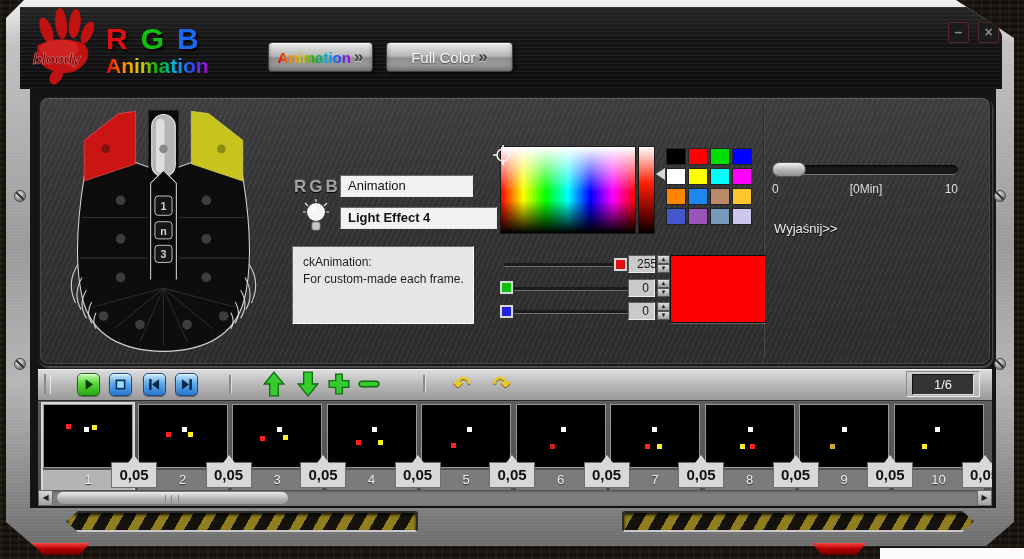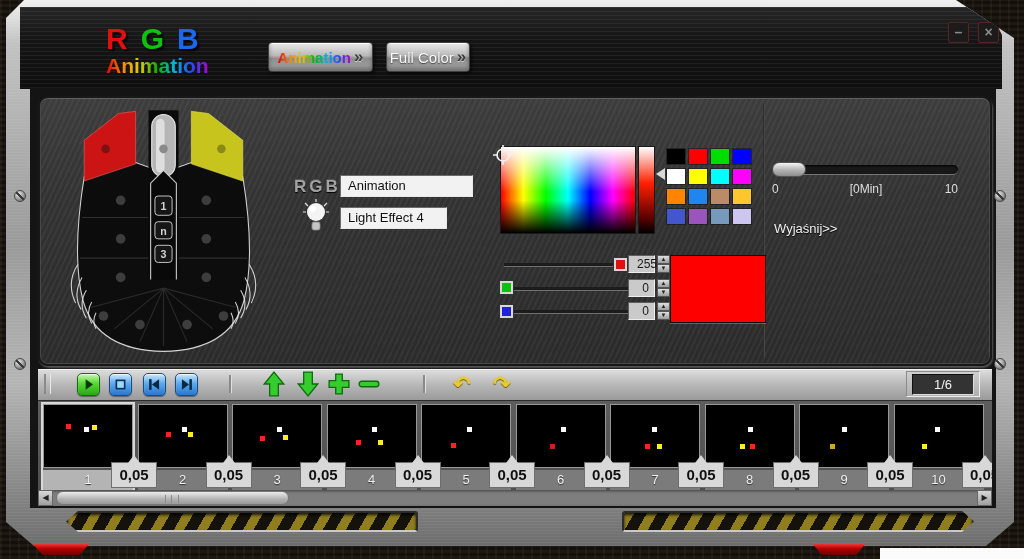--- a/index.html
+++ b/index.html
@@ -41,21 +41,21 @@
   .rgb-title .r{color:#e01010;} .rgb-title .g{color:#10c010;} .rgb-title .b{color:#1868f0;}
   .rainbow{background:linear-gradient(90deg,#e80000,#ff8800,#e0cc00,#00b400,#00b4e8,#2a48ff,#b400cc);
     -webkit-background-clip:text;background-clip:text;color:transparent;}
   .logo-sub{left:100px;top:54px;font-size:21px;font-weight:bold;}
   .tab{top:42px;height:30px;display:flex;align-items:center;justify-content:center;gap:3px;
     background:linear-gradient(180deg,#eaeaea,#b8b8b8 45%,#8e8e8e 55%,#a8a8a8);
     border:1px solid #3f3f3f;border-radius:4px;box-sizing:border-box;
     box-shadow:inset 0 1px 0 #fff, inset 0 -3px 4px rgba(0,0,0,.35), 2px 2px 3px rgba(0,0,0,.55);
     cursor:pointer;}
   .tab-anim{left:262px;width:105px;}
-  .tab-full{left:380px;width:84px;}
+  .tab-full{left:380px;width:127px;}
   .tab-label{font-size:15px;font-weight:bold;}
   .tab-full .tab-label{color:#fafafa;text-shadow:0 1px 1px #444;font-weight:normal;font-size:15px;}
   .tab-chevron{font-size:17px;font-weight:bold;color:#3a3a3a;text-shadow:0 1px 0 #cfcfcf;}
   .winbtn{top:22px;width:21px;height:21px;background:#1b1b1b;border:1px solid #5a2424;
     border-radius:2px;color:#8b8b8b;font-size:14px;font-weight:bold;text-align:center;
     line-height:19px;box-sizing:border-box;cursor:pointer;}
   .btn-min{left:942px;} .btn-close{left:972px;}
 
   
   .content-backing{left:24px;top:88px;width:966px;height:420px;background:#141414;}
@@ -79,21 +79,21 @@
     line-height:20px;padding-left:8px;cursor:pointer;}
   .dd-btn{position:absolute;right:1px;top:1px;width:20px;height:18px;
     background:linear-gradient(180deg,#d6d6d6,#9a9a9a 50%,#7c7c7c);
     border:1px solid #4c4c4c;box-sizing:border-box;color:#1c1c1c;font-size:10px;
     text-align:center;line-height:16px;cursor:pointer;}
   .metal-label{left:288px;top:177px;font-size:17px;font-weight:bold;letter-spacing:3px;
     color:#a2a2a2;text-shadow:0 1px 1px #000, 0 -1px 0 #555;}
   .field{background:#f2f2f2;border:1px solid;border-color:#6a6a6a #e8e8e8 #e8e8e8 #6a6a6a;
     box-sizing:border-box;color:#111;font-size:13px;line-height:20px;padding-left:7px;cursor:text;}
   .fld-anim{left:334px;top:175px;width:133px;height:22px;}
-  .fld-effect{left:334px;top:207px;width:107px;height:22px;}
+  .fld-effect{left:334px;top:207px;width:157px;height:22px;font-weight:bold;}
   .bulb-wrap{left:297px;top:199px;width:26px;height:34px;}
   .desc-box{left:286px;top:246px;width:182px;height:78px;background:#e6e6e6;
     border:1px solid;border-color:#6a6a6a #fafafa #fafafa #6a6a6a;box-sizing:border-box;
     color:#1c1c1c;font-size:12px;line-height:17px;padding:7px 0 0 10px;}
 
   
   .grad-square{left:494px;top:146px;width:134px;height:86px;cursor:crosshair;
     background:
       linear-gradient(180deg, rgba(255,255,255,1) 0%, rgba(255,255,255,0) 52%, rgba(0,0,0,0) 62%, rgba(0,0,0,1) 100%),
       linear-gradient(90deg,#f00,#ff0,#0f0,#0ff,#00f,#f0f,#f00);
@@ -216,20 +216,34 @@
 </style>
 </head>
 <body>
 
 <div id="app">
 
   <div class="window">
 
     <div class="header-bg"></div>
 
+    <div class="abs logo-wrap">
+      <svg viewBox="0 0 80 80" width="78" height="78">
+        <g fill="#c01212">
+          <ellipse cx="21" cy="23" rx="6" ry="14" transform="rotate(-20 21 23)"></ellipse>
+          <ellipse cx="36" cy="16" rx="6" ry="16" transform="rotate(-6 36 16)"></ellipse>
+          <ellipse cx="50" cy="16" rx="6" ry="15" transform="rotate(7 50 16)"></ellipse>
+          <ellipse cx="63" cy="25" rx="5.5" ry="12" transform="rotate(24 63 25)"></ellipse>
+          <path d="M12 38 Q9 58 26 64 Q48 72 60 57 Q68 47 60 37 Q40 27 12 38 Z"></path>
+          <ellipse cx="31" cy="70" rx="6" ry="9" transform="rotate(32 31 70)"></ellipse>
+        </g>
+        <ellipse cx="34" cy="42" rx="20" ry="10" fill="#e43030" opacity="0.5"></ellipse>
+        <text x="7" y="57" font-size="15" font-weight="bold" font-style="italic" fill="#5e0808" stroke="#ff8a8a" stroke-width="0.5">bloody</text>
+      </svg>
+    </div>
 
     <div class="abs rgb-title"><span class="r">R</span><span class="g">G</span><span class="b">B</span></div>
     <div class="abs logo-sub rainbow">Animation</div>
 
     <div class="abs tab tab-anim">
       <span class="tab-label rainbow">Animation</span>
       <span class="tab-chevron">»</span>
     </div>
     <div class="abs tab tab-full">
       <span class="tab-label">Full Color</span>
@@ -297,20 +311,24 @@
       <svg viewBox="0 0 26 34" width="26" height="34">
         <g stroke="#e8e8e8" stroke-width="1.2">
           <path d="M13 0 V3 M2 4 L5 7 M24 4 L21 7 M0 13 H3 M23 13 H26"></path>
         </g>
         <circle cx="13" cy="13" r="9" fill="#f4f4f4"></circle>
         <circle cx="10" cy="10" r="3" fill="#ffffff"></circle>
         <rect x="9" y="23" width="8" height="8" rx="2" fill="#c4c4c4" stroke="#8a8a8a" stroke-width="0.8"></rect>
       </svg>
     </div>
     <div class="abs field fld-effect">Light Effect 4</div>
+    <div class="abs desc-box">
+      <div>ckAnimation:</div>
+      <div>For custom-made each frame.</div>
+    </div>
 
     <div class="abs grad-square"></div>
     <div class="abs crosshair">
       <svg viewBox="0 0 20 20" width="20" height="20">
         <circle cx="10" cy="10" r="6" fill="none" stroke="#f2f2f2" stroke-width="1.6"></circle>
         <path d="M10 0 V5 M10 15 V20 M0 10 H5 M15 10 H20" stroke="#f2f2f2" stroke-width="1.6"></path>
       </svg>
     </div>
     <div class="abs vbar"></div>
     <div class="abs varrow"></div>

